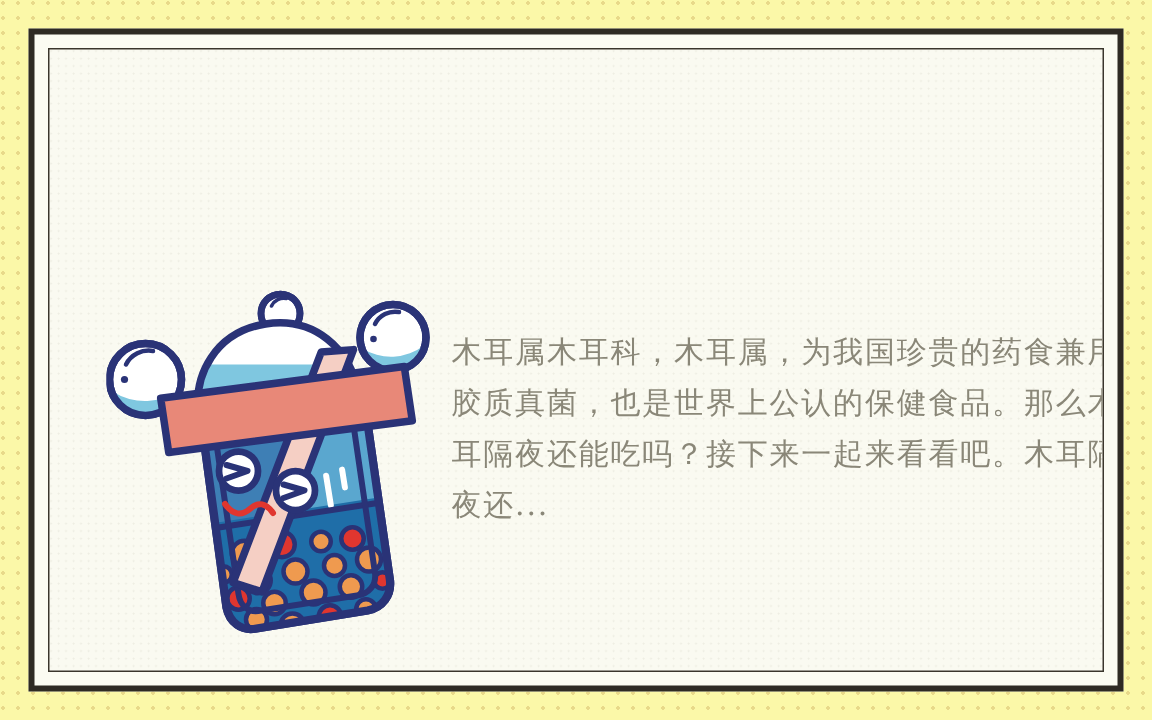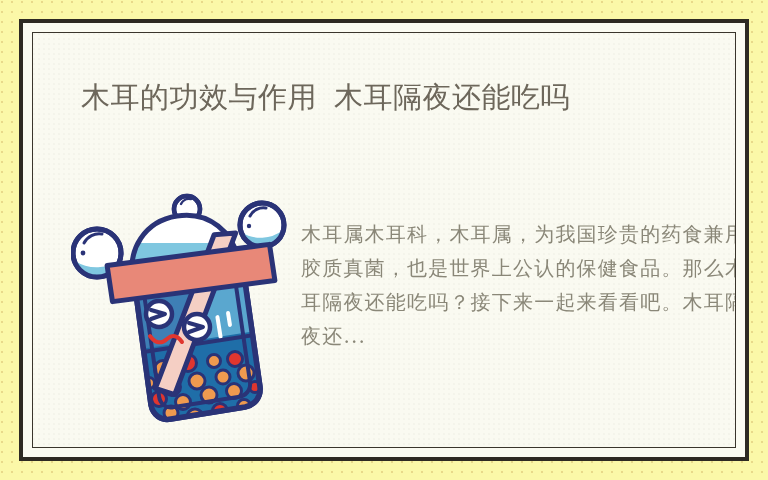--- a/index.html
+++ b/index.html
@@ -109,21 +109,20 @@
 </head>
 <body>
 
 <div class="page">
 
   <div class="frame-outer">
     <div class="frame-inner">
 
       <div class="paper-texture"></div>
 
-      <div class="title">木耳的功效与作用  木耳隔夜还能吃吗</div>
 
       <div class="content">
 
         <div class="illo">
           <svg viewBox="0 0 228 240" xmlns="http://www.w3.org/2000/svg">
             <defs>
               <clipPath id="cupClip">
                 <path d="M63 88 L171 70 L189 196 C190 206 184 214 174 216 L100 228 C90 230 82 224 80 214 Z"></path>
               </clipPath>
               <clipPath id="domeClip">

